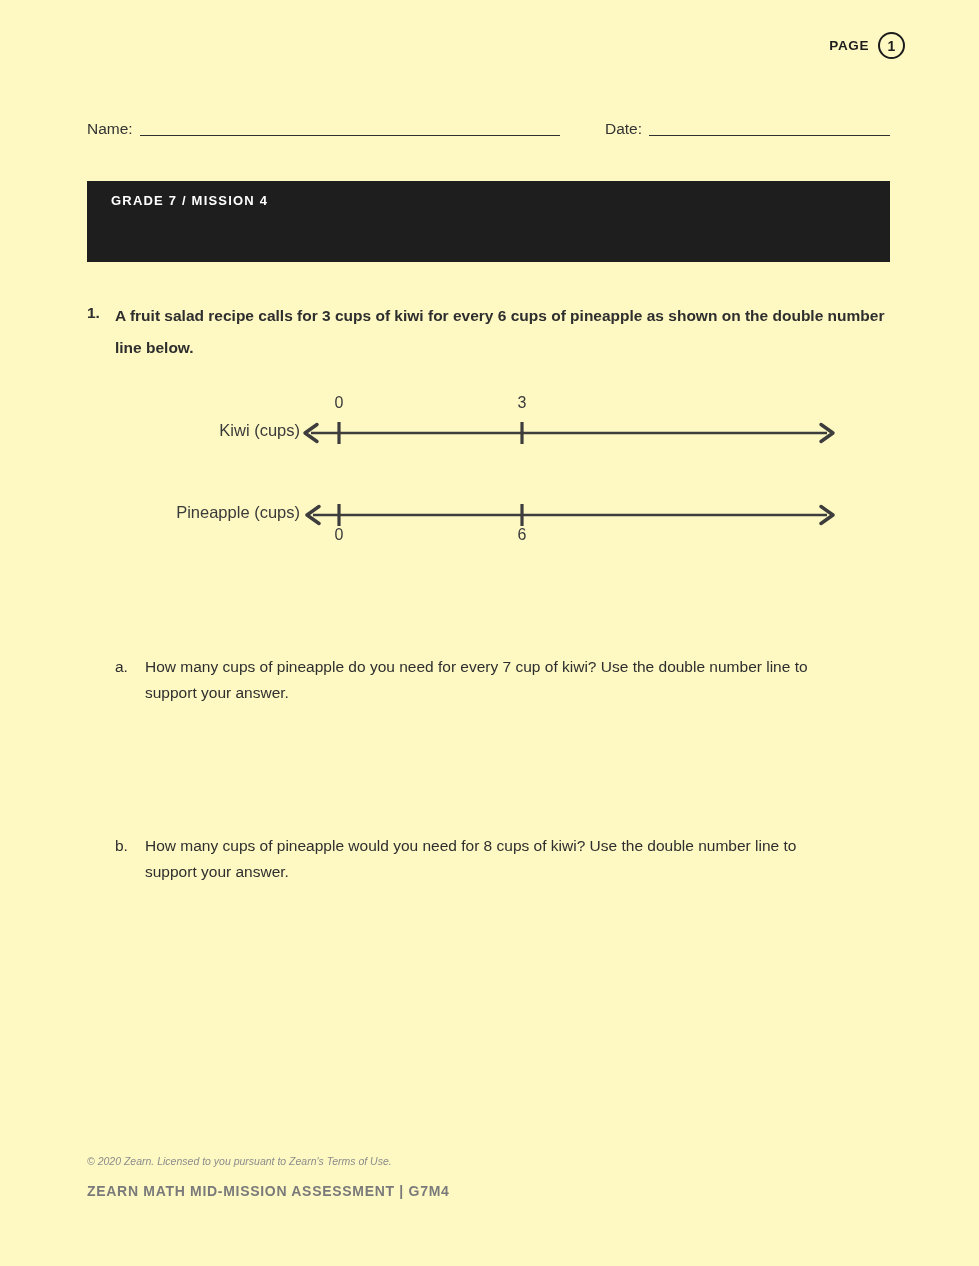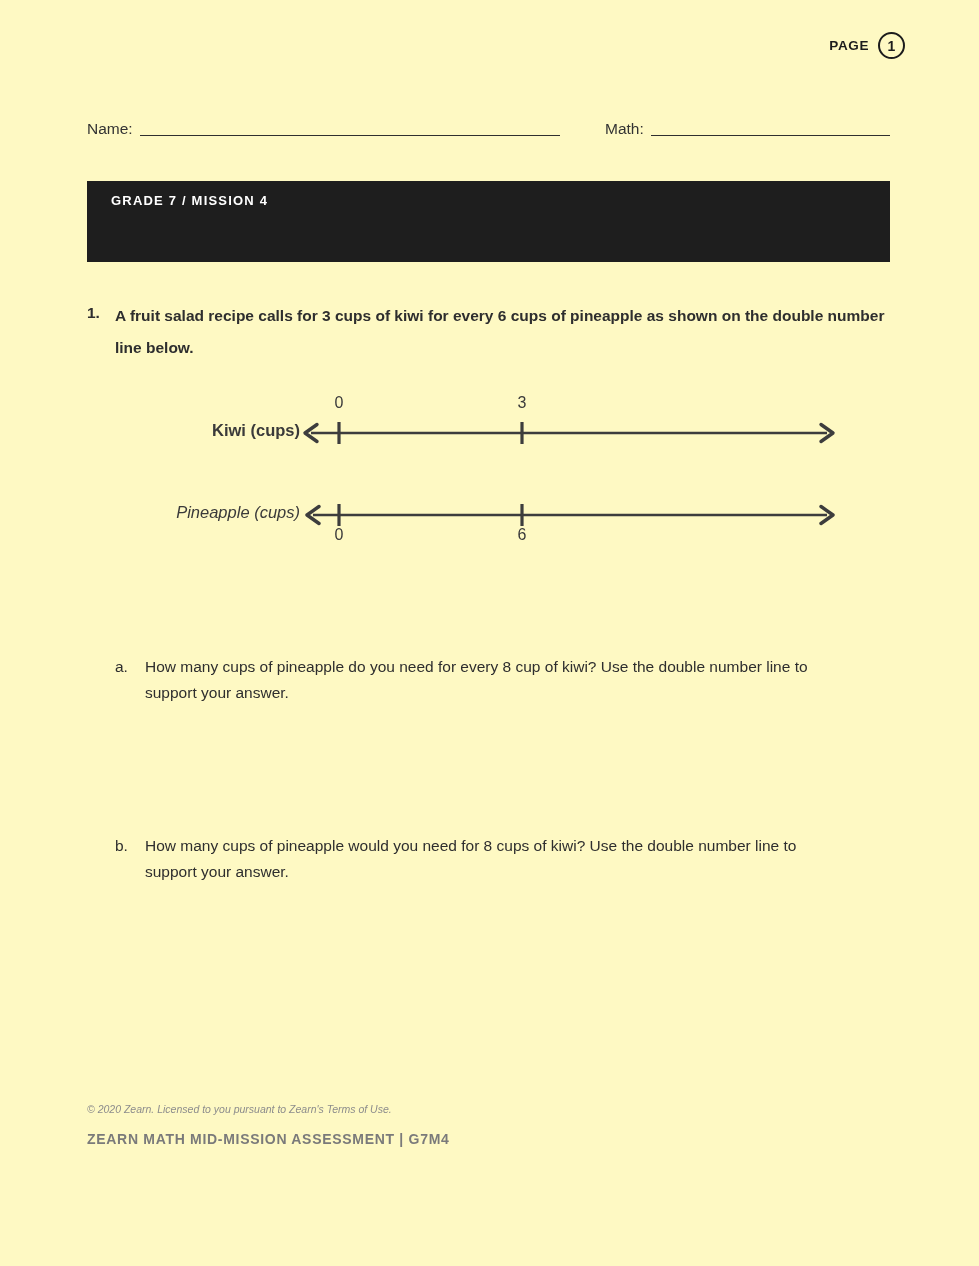--- a/index.html
+++ b/index.html
@@ -119,22 +119,22 @@
     height: 175px;
   }
   .nl-label {
     position: absolute;
     right: 679px;
     width: 260px;
     text-align: right;
     font-size: 16.5px;
     color: #3a3a3a;
   }
-  .nl-label-top { top: 31px; font-weight: bold; }
-  .nl-label-bottom { top: 113px; font-style: italic; }
+  .nl-label-top { top: 31px; }
+  .nl-label-bottom { top: 113px; }
   .tick-num {
     position: absolute;
     transform: translateX(-50%);
     font-size: 16px;
     color: #3a3a3a;
   }
   .figure svg { position: absolute; top: 0; left: 0; }
 
   
   .part {
@@ -144,21 +144,21 @@
     font-size: 15.5px;
     line-height: 26px;
     color: #2e2e2e;
   }
   .part-a { top: 654px; }
   .part-b { top: 833px; }
   .part-letter { width: 30px; flex: 0 0 30px; }
   .part-text { width: 703px; }
 
   
-  .footer { position: absolute; left: 87px; top: 1099px; width: 810px; }
+  .footer { position: absolute; left: 87px; top: 1151px; width: 810px; }
   .footer-fine {
     font-size: 10.5px;
     font-style: italic;
     color: #8c8c8c;
     line-height: 20px;
   }
   .footer-brand {
     margin-top: 12px;
     font-size: 14px;
     font-weight: 600;
@@ -175,21 +175,21 @@
     <span class="page-word">PAGE</span>
     <span class="page-circle">1</span>
   </div>
 
   <div class="name-date">
     <div class="field name-field">
       <span class="field-label">Name:</span>
       <span class="rule"></span>
     </div>
     <div class="field date-field">
-      <span class="field-label">Math:</span>
+      <span class="field-label">Date:</span>
       <span class="rule"></span>
     </div>
   </div>
 
   <div class="banner">
     <div class="banner-kicker">GRADE 7 / MISSION 4</div>
   </div>
 
   <div class="question">
     <div class="q-row">
@@ -222,21 +222,21 @@
         <polyline points="319,116.5 307,125 319,133.5" stroke-width="3.4" stroke-linecap="round" stroke-linejoin="round"></polyline>
         <polyline points="821,116.5 833,125 821,133.5" stroke-width="3.4" stroke-linecap="round" stroke-linejoin="round"></polyline>
         <line x1="339" y1="114" x2="339" y2="136" stroke-width="3.2"></line>
         <line x1="522" y1="114" x2="522" y2="136" stroke-width="3.2"></line>
       </g>
     </svg>
   </div>
 
   <div class="part part-a">
     <span class="part-letter">a.</span>
-    <span class="part-text">How many cups of pineapple do you need for every 8 cup of kiwi? Use the double number line to support your answer.</span>
+    <span class="part-text">How many cups of pineapple do you need for every 7 cup of kiwi? Use the double number line to support your answer.</span>
   </div>
 
   <div class="part part-b">
     <span class="part-letter">b.</span>
     <span class="part-text">How many cups of pineapple would you need for 8 cups of kiwi? Use the double number line to support your answer.</span>
   </div>
 
   <div class="footer">
     <div class="footer-fine">© 2020 Zearn. Licensed to you pursuant to Zearn's Terms of Use.</div>
     <div class="footer-brand">ZEARN MATH MID-MISSION ASSESSMENT | G7M4</div>

